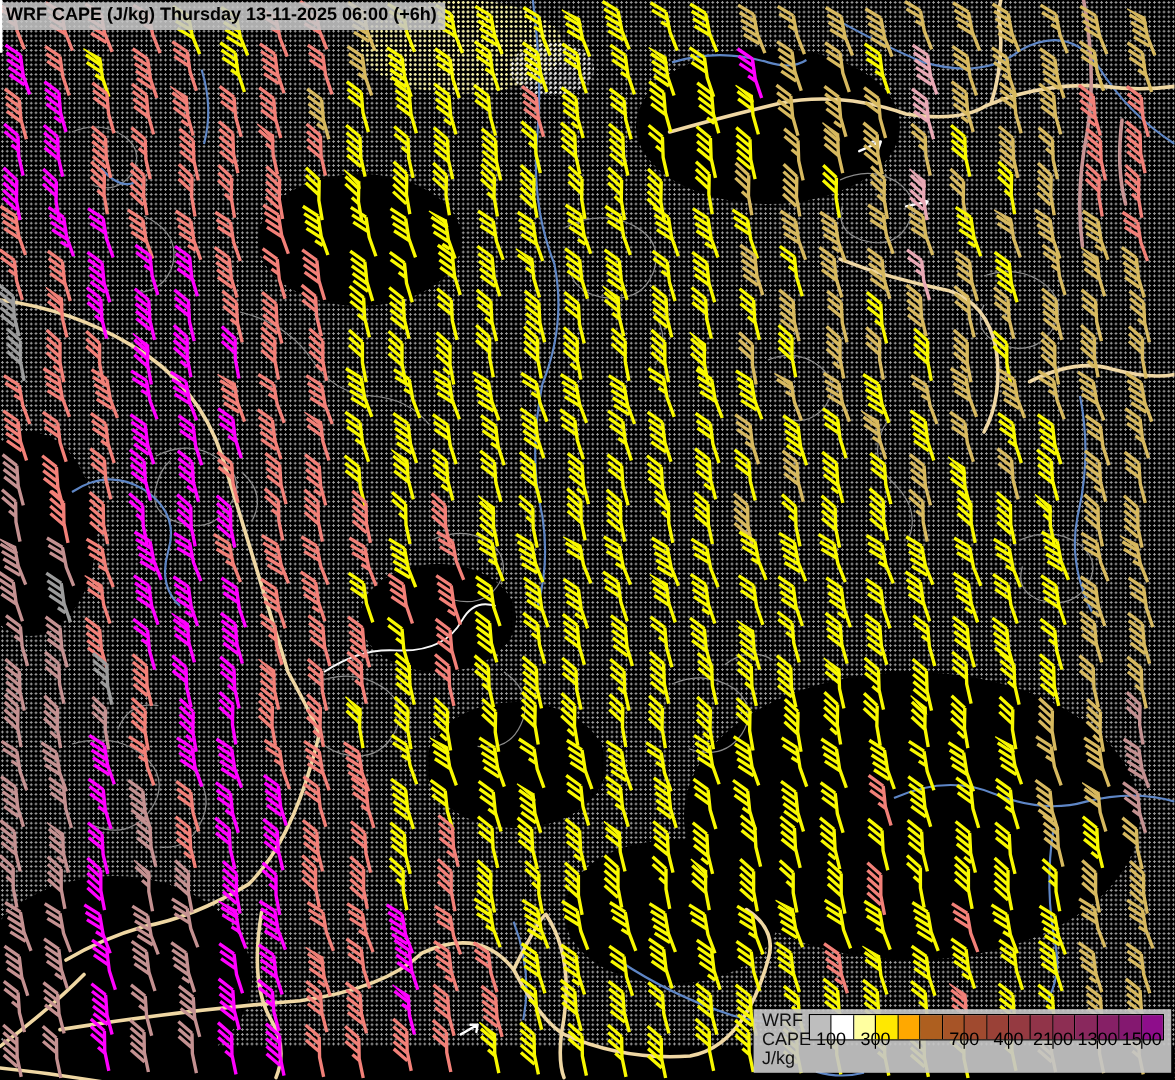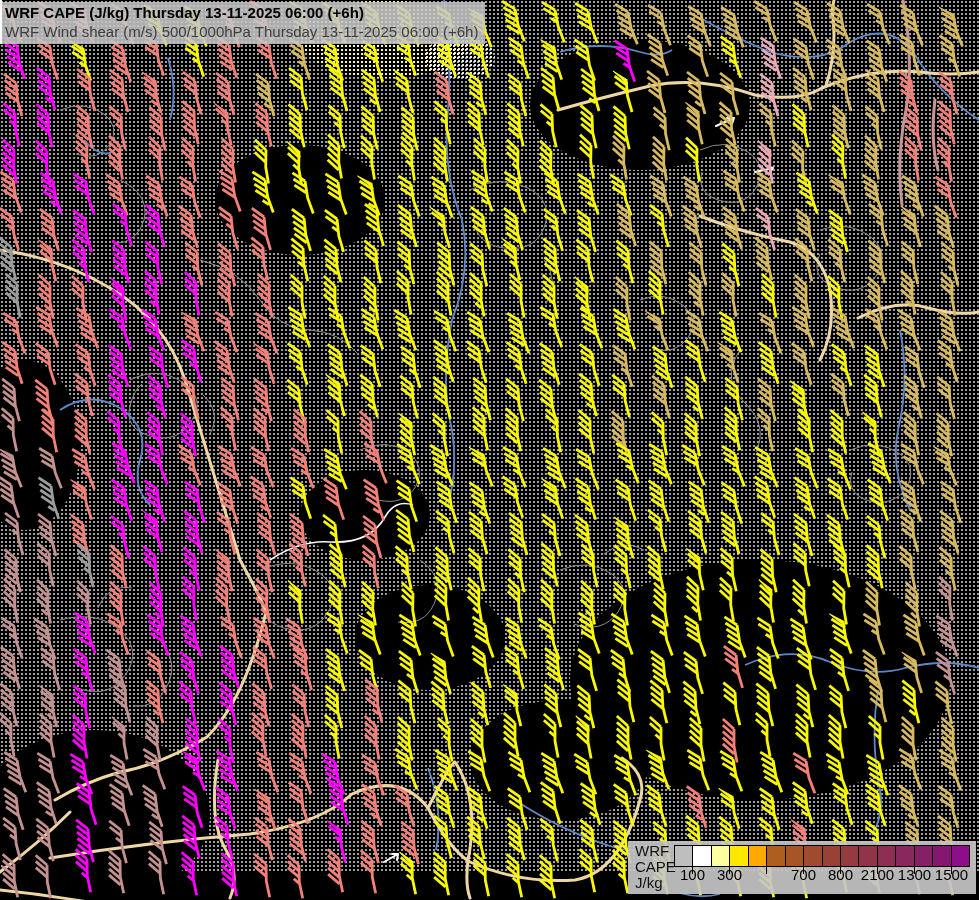--- a/index.html
+++ b/index.html
@@ -24,21 +24,21 @@
   
   #legend{position:absolute;left:628px;top:841px;width:348px;height:53px;
           background:rgba(198,198,198,.92);z-index:30;}
   #lg-title{position:absolute;left:7px;top:2px;font-size:15px;line-height:16px;color:#111;}
   #lg-bar{position:absolute;left:46px;top:4px;width:296px;height:22px;display:flex;
           border:1px solid #000;box-sizing:border-box;}
   #lg-bar .sw{flex:1 1 auto;border-right:1px solid #000;}
   #lg-bar .sw:last-child{border-right:none;}
   #lg-ticks{position:absolute;left:46px;top:26px;width:296px;height:8px;}
   #lg-ticks .tk{position:absolute;top:0;width:1px;height:7px;background:#000;}
-  #lg-labels{position:absolute;left:46px;top:25px;width:296px;height:18px;}
+  #lg-labels{position:absolute;left:46px;top:17px;width:296px;height:18px;}
   #lg-labels .lb{position:absolute;width:48px;text-align:center;font-size:15px;color:#000;}
 </style>
 </head>
 <body>
 
 <div id="app">
 
   <div class="stipple"></div>
   <div class="capepatch" style="left:300px;top:0;width:170px;height:78px;"></div>
   <div class="capepatch white" style="left:425px;top:35px;width:70px;height:45px;"></div>
@@ -2266,21 +2266,20 @@
         <path d="M0,0 L1.5,17 L6,33 M0.0,0.0 l-12,-9 M0.6,6.2 l-12,-9 M1.1,12.4 l-12,-9" stroke="#D7B95F" stroke-width="2.8" fill="none"></path>
       </g>
       <g transform="translate(949,862) rotate(4)">
         <path d="M0,0 L1.5,17 L6,33 M0.0,0.0 l-12,-9 M0.6,6.2 l-12,-9 M1.1,12.4 l-12,-9 M1.7,18.6 l-6,-4.5" stroke="#D7B95F" stroke-width="2.8" fill="none"></path>
       </g>
     </svg>
 
   <div id="edge"></div>
   <div id="hdr">
     <div class="l1">WRF CAPE (J/kg) Thursday 13-11-2025 06:00 (+6h)</div>
-    <div class="l2">WRF Wind shear (m/s) 500/1000hPa Thursday 13-11-2025 06:00 (+6h)</div>
   </div>
 
   <div id="legend">
     <div id="lg-title">
       <div>WRF</div>
       <div>CAPE</div>
       <div>J/kg</div>
     </div>
     <div id="lg-bar">
         <div class="sw" style="background: rgb(190, 190, 190);"></div>
@@ -2308,20 +2307,20 @@
         <div class="tk" style="left: 166px;"></div>
         <div class="tk" style="left: 203px;"></div>
         <div class="tk" style="left: 240px;"></div>
         <div class="tk" style="left: 277px;"></div>
       </div>
     <div id="lg-labels">
         <div class="lb" style="left: -5.5px;">100</div>
         <div class="lb" style="left: 31.5px;">300</div>
         <div class="lb" style="left: 68.5px; margin-top: 43px;">500</div>
         <div class="lb" style="left: 105.5px;">700</div>
-        <div class="lb" style="left: 142.5px;">800</div>
+        <div class="lb" style="left: 142.5px;">400</div>
         <div class="lb" style="left: 179.5px;">2100</div>
         <div class="lb" style="left: 216.5px;">1300</div>
         <div class="lb" style="left: 253.5px;">1500</div>
       </div>
   </div>
 
 </div>
 
 </body></html>

